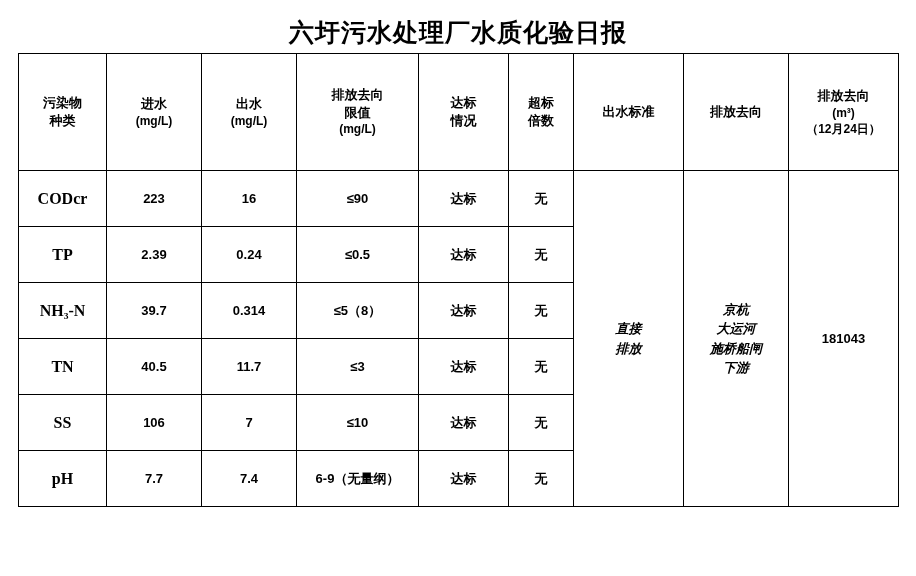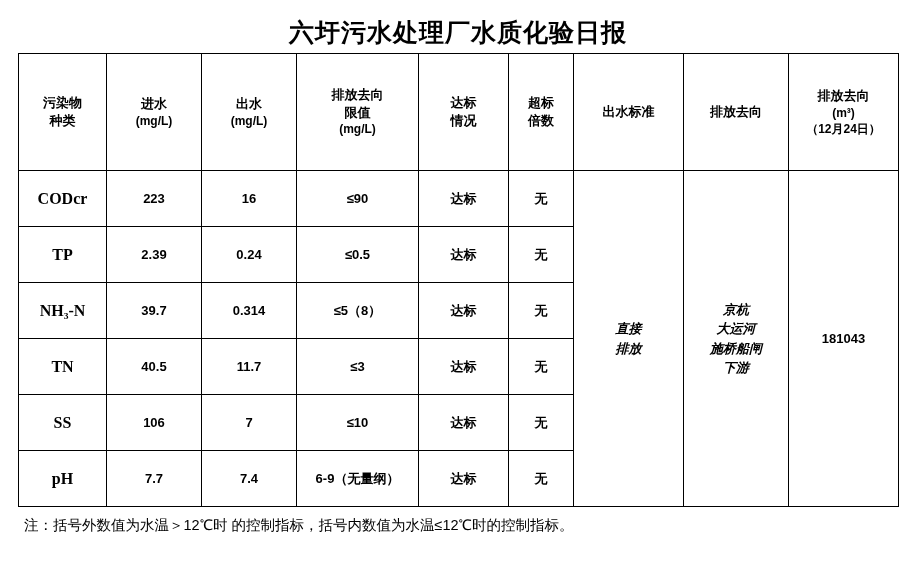--- a/index.html
+++ b/index.html
@@ -205,15 +205,14 @@
         <td class="param">pH</td>
         <td class="val">7.7</td>
         <td class="val">7.4</td>
         <td class="val">6-9（无量纲）</td>
         <td class="val">达标</td>
         <td class="val">无</td>
       </tr>
     </tbody>
   </table>
 
-  <div class="note">注：括号外数值为水温＞12℃时  的控制指标，括号内数值为水温≤12℃时的控制指标。</div>
 
 </div>
 
 </body></html>

